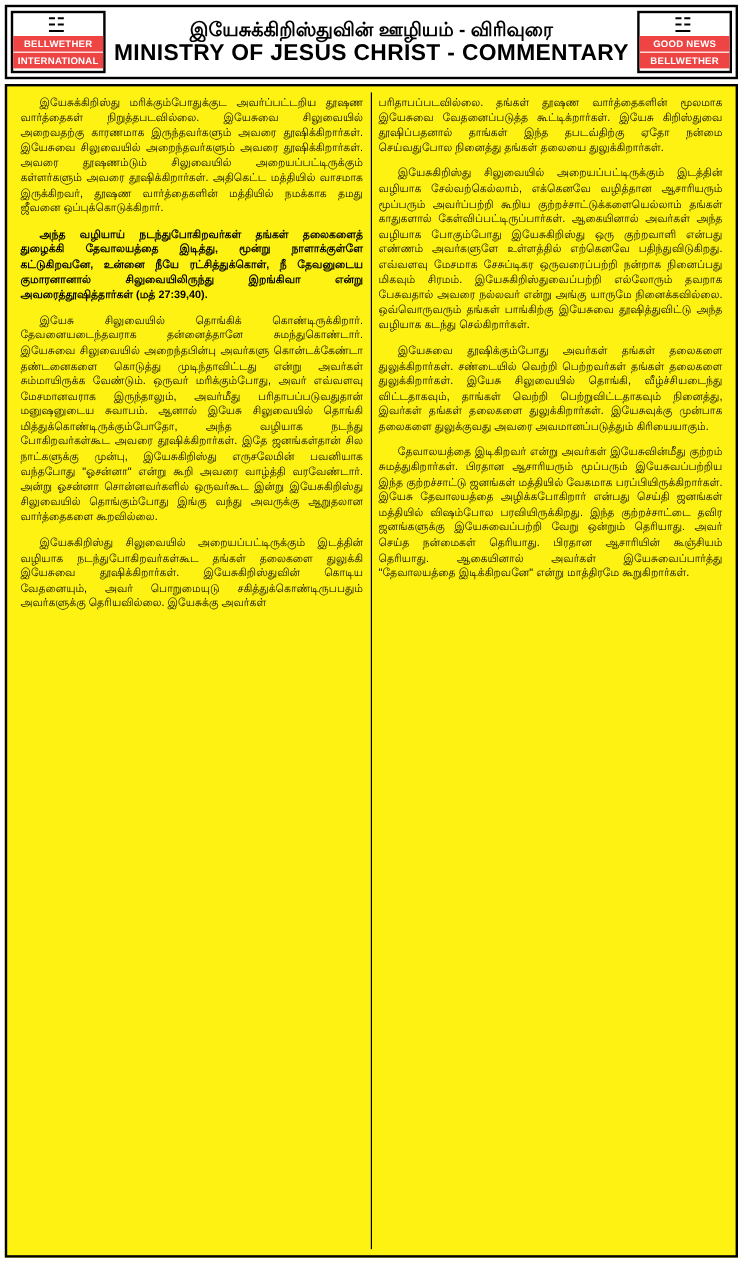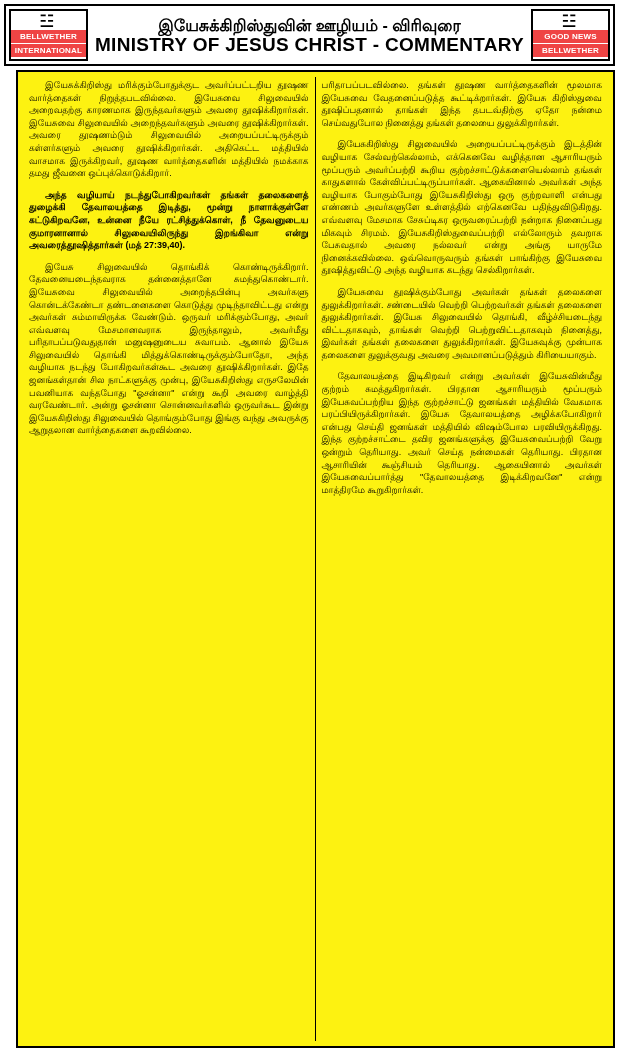--- a/index.html
+++ b/index.html
@@ -97,21 +97,21 @@
     font-weight: bold;
     color: #000;
     text-align: center;
     line-height: 18px;
     letter-spacing: .3px;
     white-space: nowrap;
   }
 
   
   .content {
-    margin: 4px 4px 4px 16px;
+    margin: 4px 4px 4px 4px;
     border: 2px solid #000;
     background: #fdf211;
     height: 978px;
     box-sizing: border-box;
     display: flex;
     padding: 5px;
   }
   .col {
     width: 50%;
     box-sizing: border-box;
@@ -169,20 +169,21 @@
       </div>
     </div>
 
   </div>
 
   <div class="content">
     <div class="col left" id="col-left">
         <p class="indent">இயேசுக்கிறிஸ்து மரிக்கும்போதுக்குட அவர்ப்பட்டறிய தூஷண வார்த்தைகள் நிறுத்தபடவில்லை. இயேசுவை சிலுவையில் அறைவதற்கு காரணமாக இருந்தவர்களும் அவரை தூஷிக்கிறார்கள். இயேசுவை சிலுவையில் அறைந்தவர்களும் அவரை தூஷிக்கிறார்கள். அவரை தூஷணம்டும் சிலுவையில் அறையப்பட்டிருக்கும் கள்ளர்களும் அவரை தூஷிக்கிறார்கள். அதிகெட்ட மத்தியில் வாசமாக இருக்கிறவர், தூஷண வார்த்தைகளின் மத்தியில் நமக்காக தமது ஜீவனை ஒப்புக்கொடுக்கிறார்.</p>
         <p class="bold">அந்த வழியாய் நடந்துபோகிறவர்கள் தங்கள் தலைகளைத் துழைக்கி தேவாலயத்தை இடித்து, மூன்று நாளாக்குள்ளே கட்டுகிறவனே, உன்னை நீயே ரட்சித்துக்கொள், நீ தேவனுடைய குமாரனானால் சிலுவையிலிருந்து இறங்கிவா என்று அவரைத்தூஷித்தார்கள் (மத் 27:39,40).</p>
         <p class="indent">இயேசு சிலுவையில் தொங்கிக் கொண்டிருக்கிறார். தேவனையடைந்தவராக தன்னைத்தானே சுமந்துகொண்டார். இயேசுவை சிலுவையில் அறைந்தபின்பு அவர்களு கொன்டக்கேண்டா தண்டனைகளை கொடுத்து முடிந்தாவிட்டது என்று அவர்கள் சும்மாயிருக்க வேண்டும். ஒருவர் மரிக்கும்போது, அவர் எவ்வளவு மேசமானவராக இருந்தாலும், அவர்மீது பரிதாபப்படுவதுதான் மனுஷனுடைய சுவாபம். ஆனால் இயேசு சிலுவையில் தொங்கி மித்துக்கொண்டிருக்கும்போதோ, அந்த வழியாக நடந்து போகிறவர்கள்கூட அவரை தூஷிக்கிறார்கள். இதே ஜனங்கள்தான் சில நாட்களுக்கு முன்பு, இயேசுகிறிஸ்து எருசலேமின் பவனியாக வந்தபோது "ஓசன்னா" என்று கூறி அவரை வாழ்த்தி வரவேண்டார். அன்று ஓசன்னா சொன்னவர்களில் ஒருவர்கூட இன்று இயேசுகிறிஸ்து சிலுவையில் தொங்கும்போது இங்கு வந்து அவருக்கு ஆறுதலான வார்த்தைகளை கூறவில்லை.</p>
+        <p class="indent">இயேசுகிறிஸ்து சிலுவையில் அறையப்பட்டிருக்கும் இடத்தின் வழியாக நடந்துபோகிறவர்கள்கூட தங்கள் தலைகளை துலுக்கி இயேசுவை தூஷிக்கிறார்கள். இயேசுகிறிஸ்துவின் கொடிய வேதனையும், அவர் பொறுமையுடு சகித்துக்கொண்டிருபபதும் அவர்களுக்கு தெரியவில்லை. இயேசுக்கு அவர்கள்</p>
       </div>
     <div class="col right" id="col-right">
         <p>பரிதாபப்படவில்லை. தங்கள் தூஷண வார்த்தைகளின் மூலமாக இயேசுவை வேதனைப்படுத்த கூட்டிக்றார்கள். இயேசு கிறிஸ்துவை தூஷிப்பதனால் தாங்கள் இந்த தபடவ்திற்கு ஏதோ நன்மை செய்வதுபோல நினைத்து தங்கள் தலையை துலுக்கிறார்கள்.</p>
         <p class="indent">இயேசுகிறிஸ்து சிலுவையில் அறையப்பட்டிருக்கும் இடத்தின் வழியாக சேல்வற்கெல்லாம், எக்கெனவே வழித்தான ஆசாரியரும் மூப்பரும் அவர்ப்பற்றி கூறிய குற்றச்சாட்டுக்களையெல்லாம் தங்கள் காதுகளால் கேள்விப்பட்டிருப்பார்கள். ஆகையினால் அவர்கள் அந்த வழியாக போகும்போது இயேசுகிறிஸ்து ஒரு குற்றவாளி என்பது எண்ணம் அவர்களுளே உள்ளத்தில் எற்கெனவே பதிந்துவிடுகிறது. எவ்வளவு மேசமாக சேசுப்டிகர ஒருவரைப்பற்றி நன்றாக நினைப்பது மிகவும் சிரமம். இயேசுகிறிஸ்துவைப்பற்றி எல்லோரும் தவறாக பேசுவதால் அவரை நல்லவர் என்று அங்கு யாருமே நினைக்கவில்லை. ஒவ்வொருவரும் தங்கள் பாங்கிற்கு இயேசுவை தூஷித்துவிட்டு அந்த வழியாக கடந்து செல்கிறார்கள்.</p>
         <p class="indent">இயேசுவை தூஷிக்கும்போது அவர்கள் தங்கள் தலைகளை துலுக்கிறார்கள். சண்டையில் வெற்றி பெற்றவர்கள் தங்கள் தலைகளை துலுக்கிறார்கள். இயேசு சிலுவையில் தொங்கி, வீழ்ச்சியடைந்து விட்டதாகவும், தாங்கள் வெற்றி பெற்றுவிட்டதாகவும் நினைத்து, இவர்கள் தங்கள் தலைகளை துலுக்கிறார்கள். இயேசுவுக்கு முன்பாக தலைகளை துலுக்குவது அவரை அவமானப்படுத்தும் கிரியையாகும்.</p>
         <p class="indent">தேவாலயத்தை இடிகிறவர் என்று அவர்கள் இயேசுவின்மீது குற்றம் சுமத்துகிறார்கள். பிரதான ஆசாரியரும் மூப்பரும் இயேசுவப்பற்றிய இந்த குற்றச்சாட்டு ஜனங்கள் மத்தியில் வேகமாக பரப்பியிருக்கிறார்கள். இயேசு தேவாலயத்தை அழிக்கபோகிறார் என்பது செய்தி ஜனங்கள் மத்தியில் விஷம்போல பரவியிருக்கிறது. இந்த குற்றச்சாட்டை தவிர ஜனங்களுக்கு இயேசுவைப்பற்றி வேறு ஒன்றும் தெரியாது. அவர் செய்த நன்மைகள் தெரியாது. பிரதான ஆசாரியின் கூஞ்சியம் தெரியாது. ஆகையினால் அவர்கள் இயேசுவைப்பார்த்து "தேவாலயத்தை இடிக்கிறவனே" என்று மாத்திரமே கூறுகிறார்கள்.</p>
       </div>
   </div>
 
 </div>

